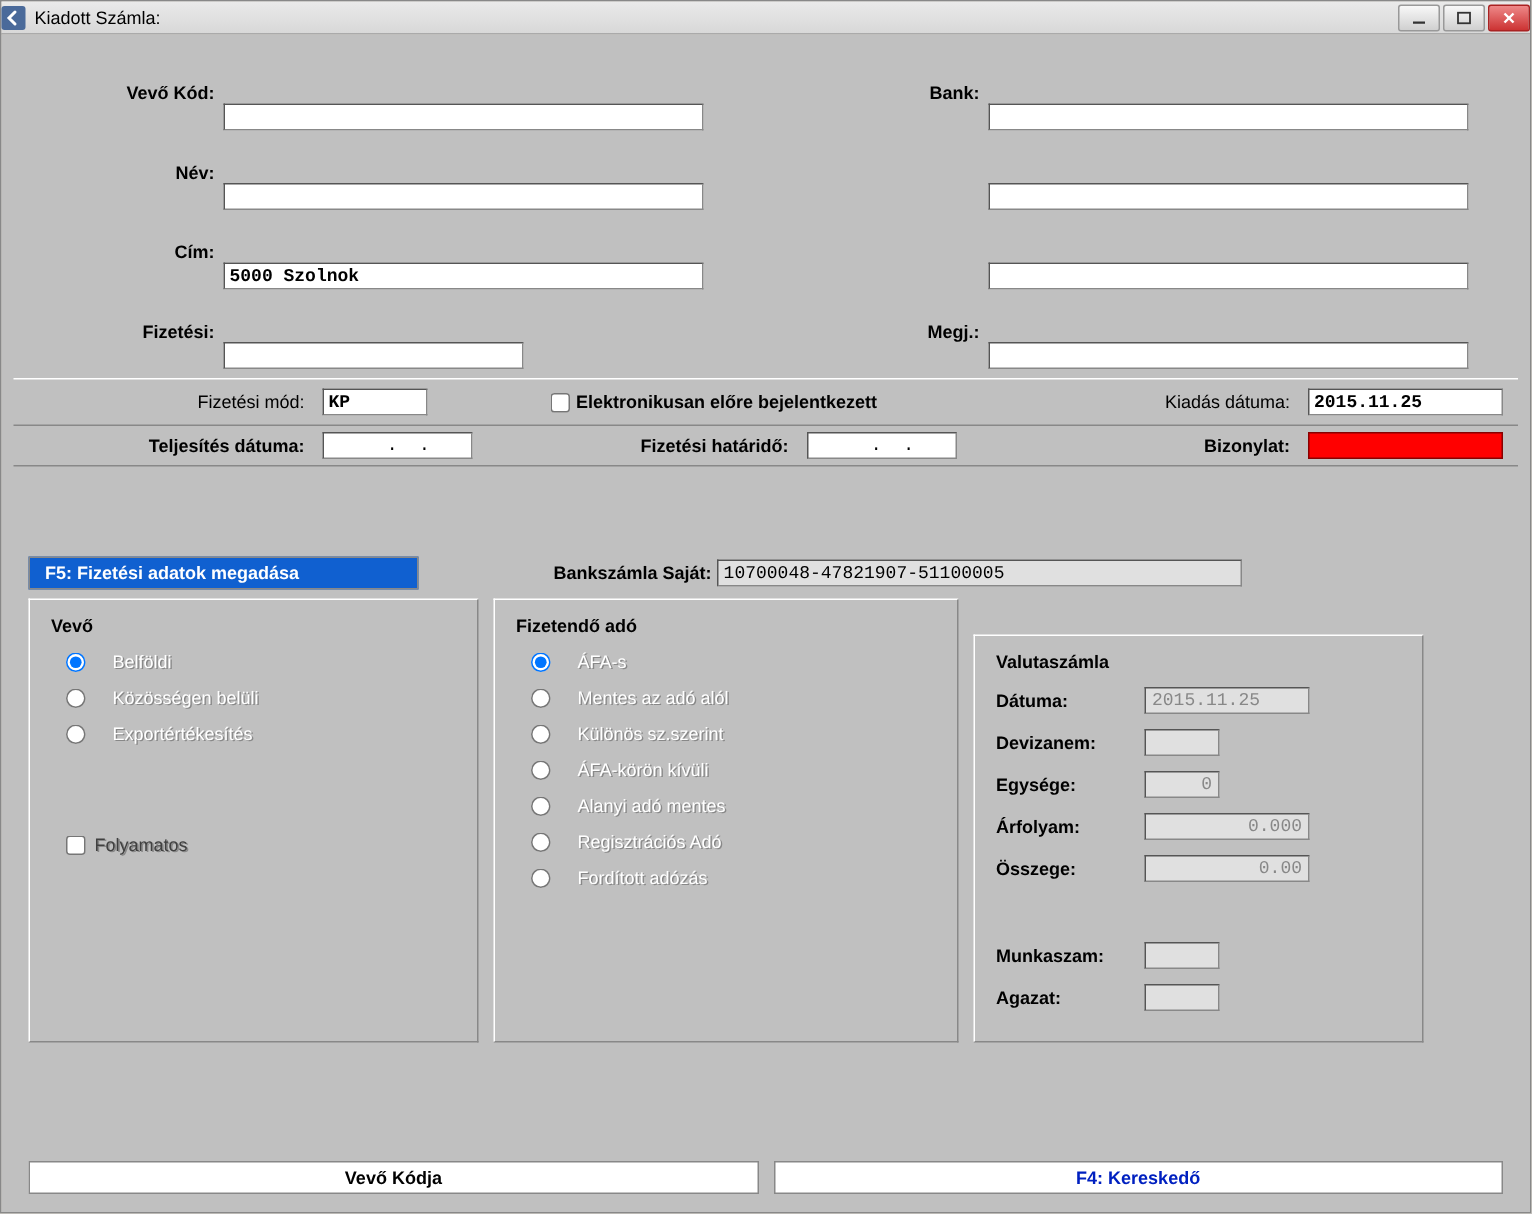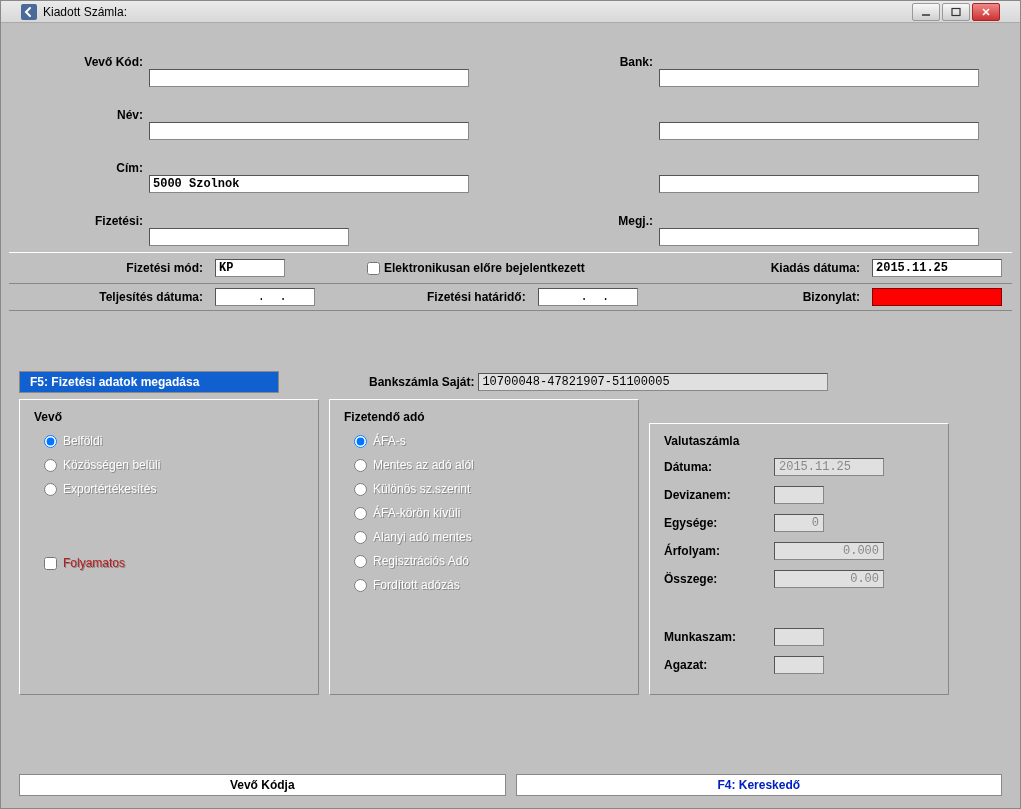--- a/index.html
+++ b/index.html
@@ -1,67 +1,67 @@
 <!DOCTYPE html>
 <html><head>
   <meta charset="utf-8">
   <style>
     * { box-sizing: border-box; margin: 0; padding: 0; font-family: Tahoma, Arial, sans-serif; font-size: 12px; }
     body { background: #d4d0c8; width: 1021px; height: 809px; overflow: hidden; }
     
     .window { width: 1021px; height: 809px; background: #d4d0c8; border: 1px solid #888; display: flex; flex-direction: column; }
     
-    .titlebar { height: 22px; background: linear-gradient(to bottom, #eaeaea, #d8d8d8); display: flex; align-items: center; padding: 0 20px; border-bottom: 1px solid #aaa; }
+    .titlebar { height: 22px; background: linear-gradient(to bottom, #eaeaea, #d8d8d8); display: flex; align-items: center; padding: 0 0; border-bottom: 1px solid #aaa; }
     .titlebar-icon { width: 16px; height: 16px; background: #4a6a9a; border-radius: 2px; margin-right: 6px; display: flex; align-items: center; justify-content: center; }
     .titlebar-icon svg { width: 12px; height: 12px; }
     .titlebar-text { flex: 1; font-size: 12px; color: #000; }
     .titlebar-buttons { display: flex; gap: 2px; }
     .titlebar-btn { width: 28px; height: 18px; background: linear-gradient(to bottom, #f8f8f8, #d0d0d0); border: 1px solid #999; border-radius: 2px; display: flex; align-items: center; justify-content: center; cursor: pointer; }
     .titlebar-btn.close { background: linear-gradient(to bottom, #e88, #c33); border-color: #a22; }
     .titlebar-btn svg { width: 10px; height: 10px; }
     
     .content { flex: 1; padding: 8px; background: #c0c0c0; display: flex; flex-direction: column; }
     .form-label { text-align: right; padding-right: 6px; font-weight: bold; color: #000; }
     .form-input { border: 1px solid #888; border-top-color: #555; border-left-color: #555; background: #fff; height: 18px; padding: 1px 3px; font-family: 'Courier New', monospace; font-size: 12px; }
     
     .top-form { background: #c0c0c0; padding: 6px 10px; }
     .top-grid { display: grid; grid-template-columns: 130px 320px 190px 320px; row-gap: 3px; align-items: center; }
     .top-grid .form-label { font-weight: bold; }
     .top-grid .form-input { width: 100%; margin-top: 32px; }
     
     .mid-bar { border-top: 1px solid #fff; border-bottom: 1px solid #888; padding: 6px 10px; display: flex; align-items: center; gap: 6px; flex-wrap: wrap; }
-    .mid-bar .form-label { font-weight: bold; }
+    .mid-bar .form-label { font-weight: normal; }
     .checkbox-wrap { display: flex; align-items: center; gap: 4px; }
     .checkbox-wrap input[type=checkbox] { width: 13px; height: 13px; }
     .checkbox-wrap label { font-weight: bold; }
     
     .mid-bar2 { padding: 4px 10px; display: flex; align-items: center; gap: 6px; border-bottom: 1px solid #888; }
     .red-box { background: #ff0000; border: 1px solid #800; width: 130px; height: 18px; }
     
     .tab-area { margin: 60px 10px 10px 10px; }
     .tab-header { display: flex; align-items: center; margin-bottom: 6px; }
     .tab-active { background: #1060d0; color: #fff; font-weight: bold; padding: 3px 10px; border: 1px solid #888; width: 260px; }
     .bank-label { font-weight: bold; margin-left: 90px; margin-right: 4px; }
     .bank-input { width: 350px; background: #e0e0e0; font-family: 'Courier New', monospace; }
     
     .panels { display: flex; gap: 10px; }
     .panel { border: 1px solid #888; border-top-color: #fff; border-left-color: #fff; background: #c0c0c0; padding: 10px 14px; }
     .panel-title { font-weight: bold; margin-bottom: 10px; }
     .panel1 { width: 300px; }
     .panel2 { width: 310px; }
     .panel3 { width: 300px; margin-top: 24px; }
     
-    .radio-row { display: flex; align-items: center; gap: 6px; margin-bottom: 10px; margin-left: 10px; }
+    .radio-row { display: flex; align-items: center; gap: 18px; margin-bottom: 10px; margin-left: 10px; }
     .radio-row input[type=radio] { width: 13px; height: 13px; }
     .radio-row label { color: #fff; text-shadow: 1px 1px 0 #888; }
     .check-row { display: flex; align-items: center; gap: 6px; margin-top: 60px; margin-left: 10px; }
-    .check-row label { color: #b91c1c; text-shadow: 1px 1px 0 #888; }
+    .check-row label { color: #404040; text-shadow: 1px 1px 0 #888; }
     
     .val-row { display: flex; align-items: center; margin-bottom: 10px; }
-    .val-row .vlabel { width: 110px; font-weight: bold; }
+    .val-row .vlabel { width: 99px; font-weight: bold; }
     .val-row .vinput { width: 110px; border: 1px solid #888; border-top-color: #555; border-left-color: #555; background: #e0e0e0; height: 18px; padding: 1px 4px; font-family: 'Courier New', monospace; color: #888; text-align: right; }
     .val-row .vinput.left { text-align: left; }
     .val-row .vinput.short { width: 50px; }
     
     .footer { margin-top: auto; display: flex; gap: 10px; padding: 0 10px 4px 10px; }
     .footer-bar { flex: 1; background: #fff; border: 1px solid #888; height: 22px; display: flex; align-items: center; justify-content: center; font-weight: bold; }
     .footer-right { width: 170px; color: #0020c0; }
   </style>
 </head>
 <body>

